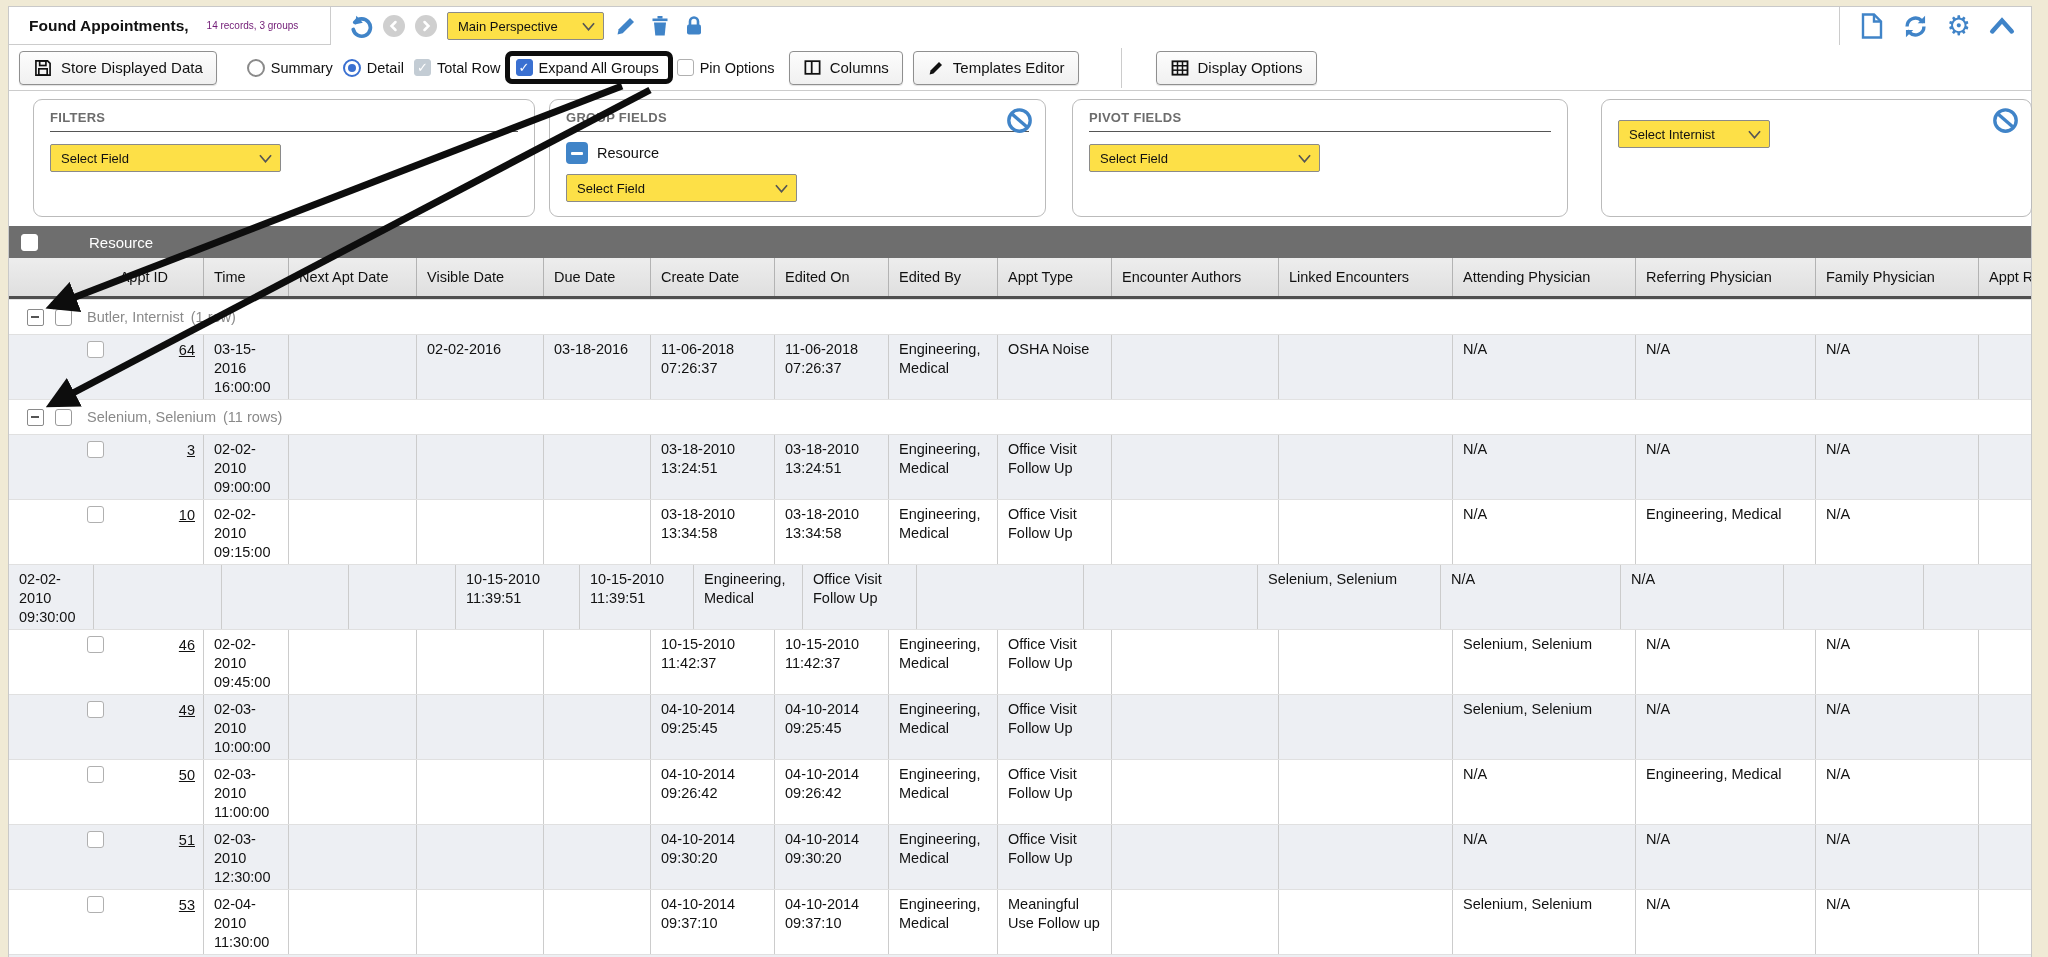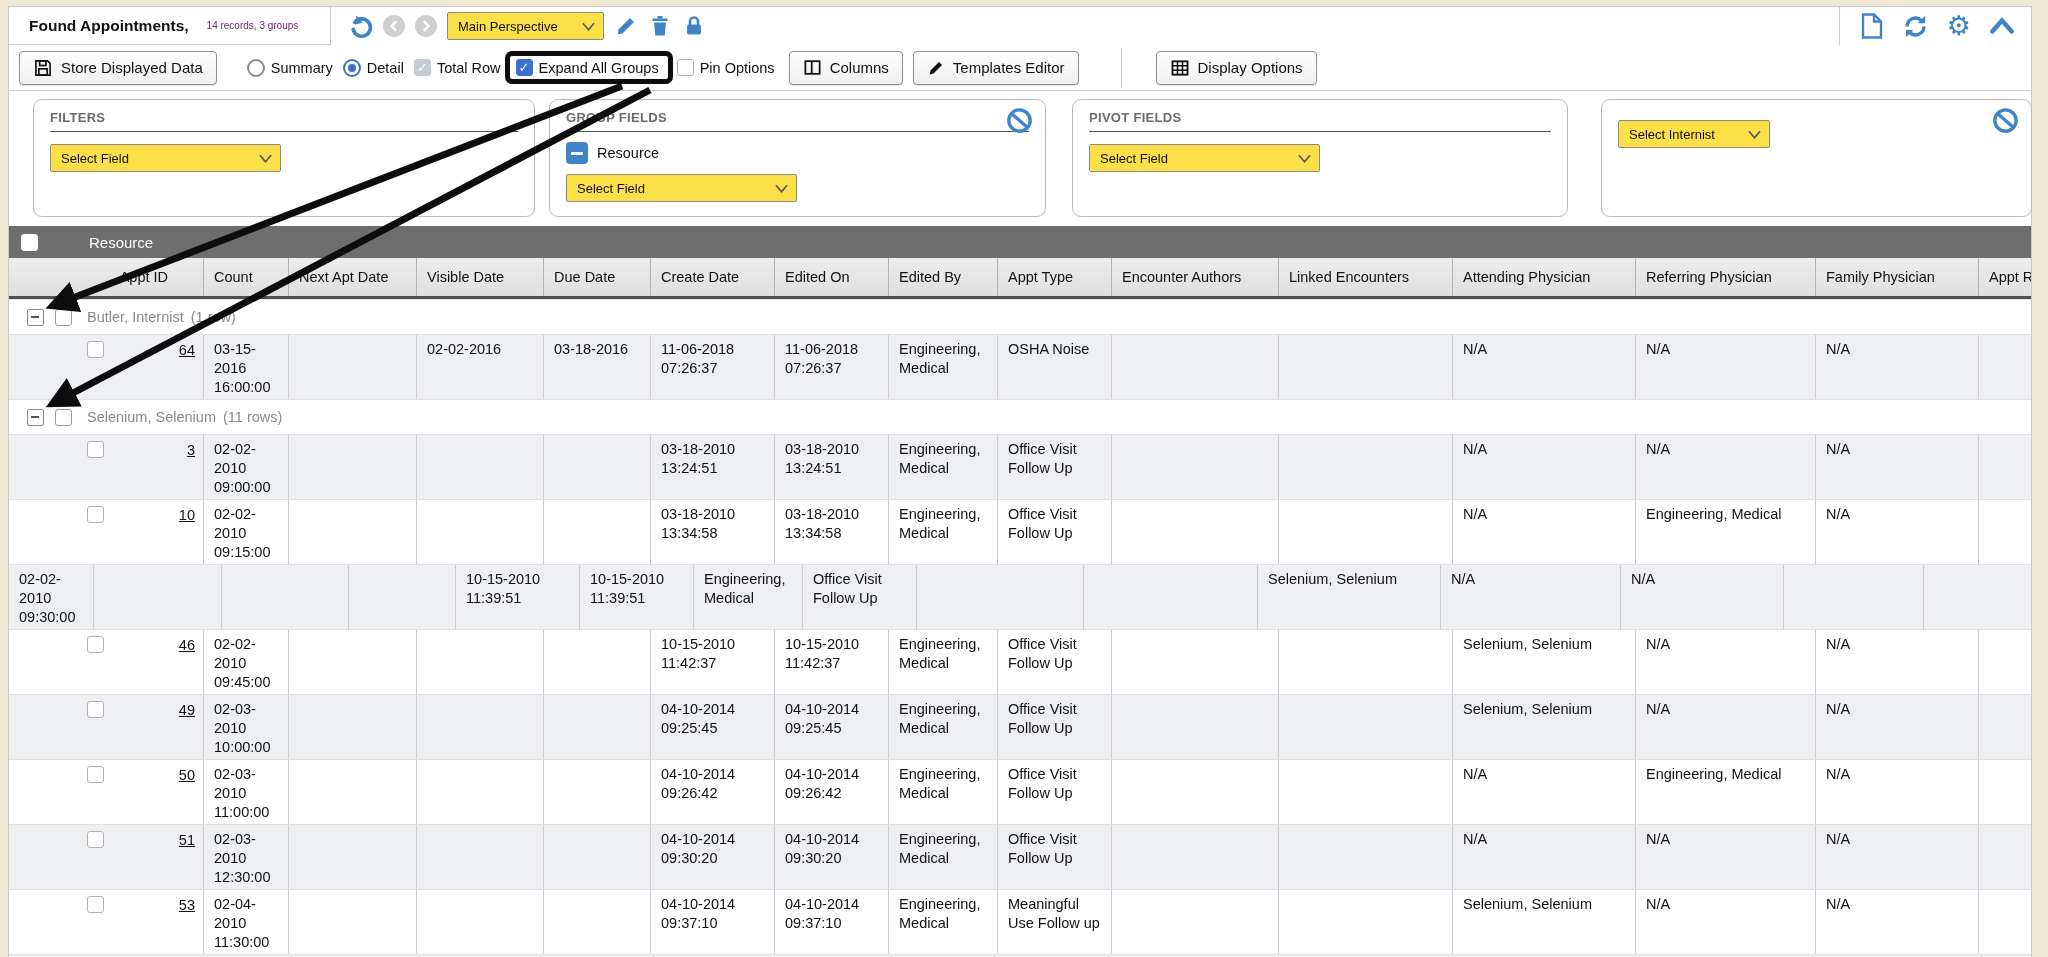--- a/index.html
+++ b/index.html
@@ -302,21 +302,21 @@
       </div>
     </div>
   </div>
 
   <div class="resource-bar">
     <span class="cb cb-white"></span>
     <span class="rb-label">Resource</span>
   </div>
   <div class="header-row" id="hdr">
       <div class="hcell first" style="width: 195px;">Appt ID</div>
-      <div class="hcell" style="width: 85px;">Count</div>
+      <div class="hcell" style="width: 85px;">Time</div>
       <div class="hcell" style="width: 128px;">Next Apt Date</div>
       <div class="hcell" style="width: 127px;">Visible Date</div>
       <div class="hcell" style="width: 107px;">Due Date</div>
       <div class="hcell" style="width: 124px;">Create Date</div>
       <div class="hcell" style="width: 114px;">Edited On</div>
       <div class="hcell" style="width: 109px;">Edited By</div>
       <div class="hcell" style="width: 114px;">Appt Type</div>
       <div class="hcell" style="width: 167px;">Encounter Authors</div>
       <div class="hcell" style="width: 174px;">Linked Encounters</div>
       <div class="hcell" style="width: 183px;">Attending Physician</div>

